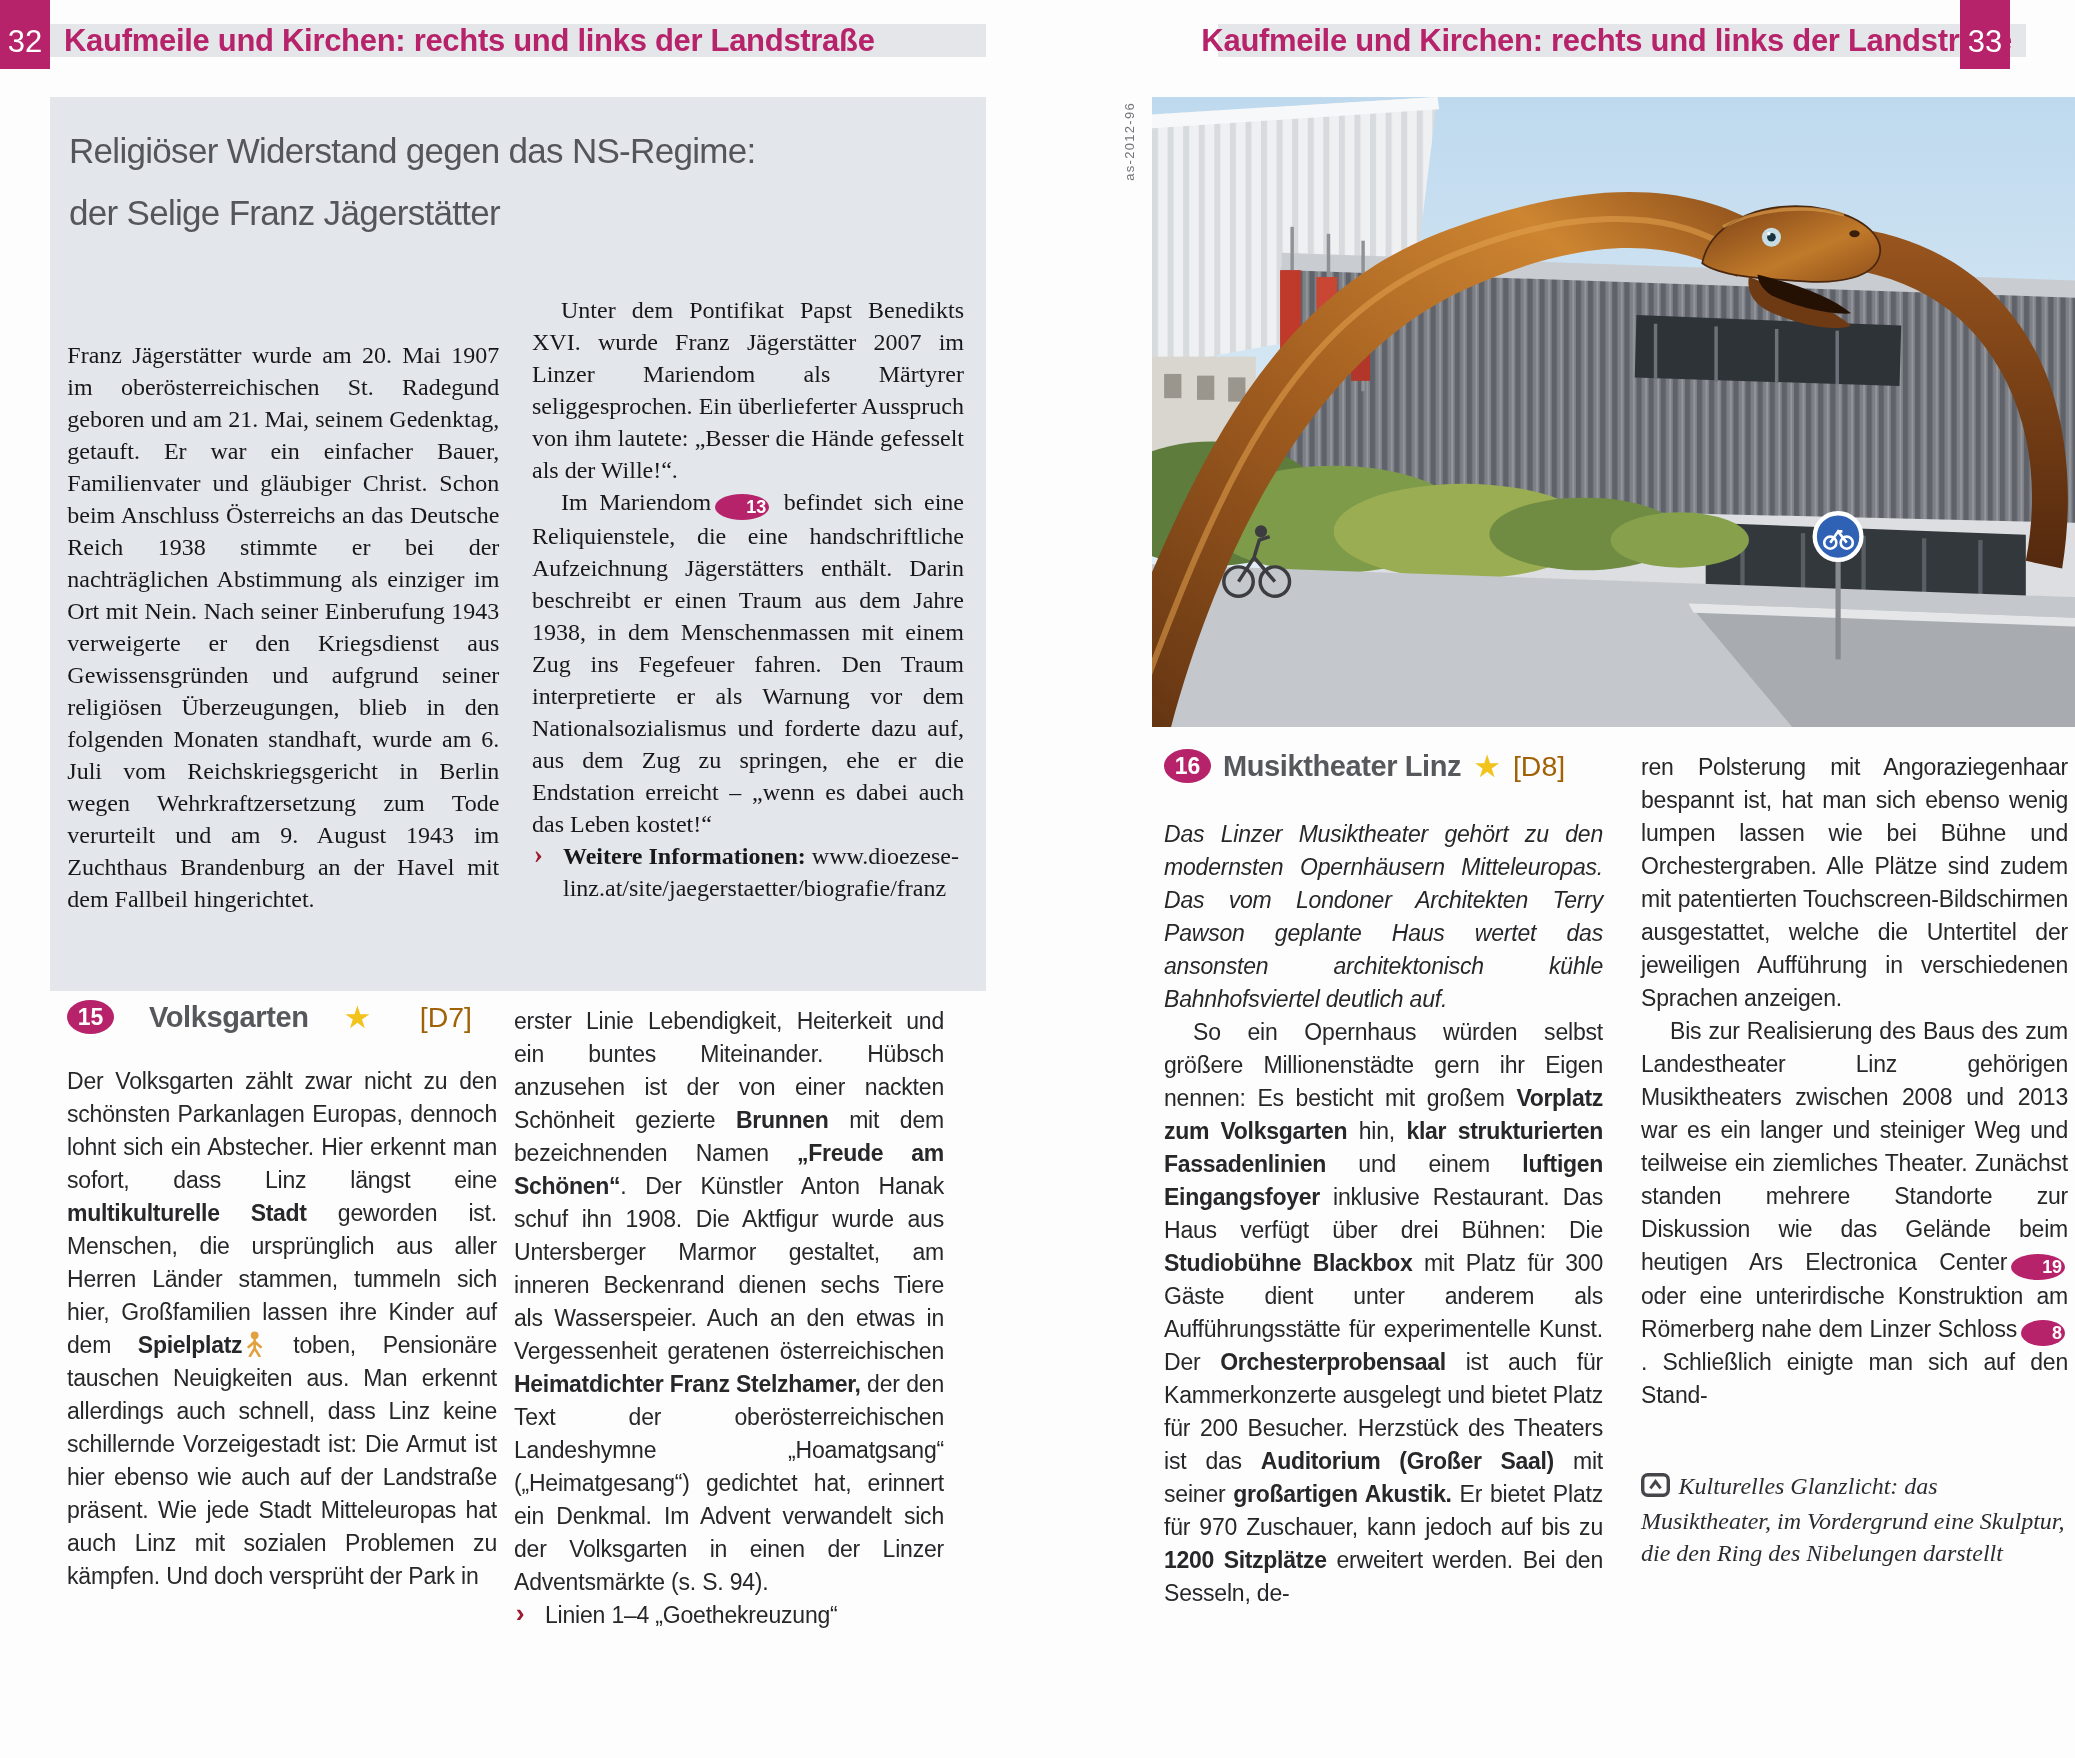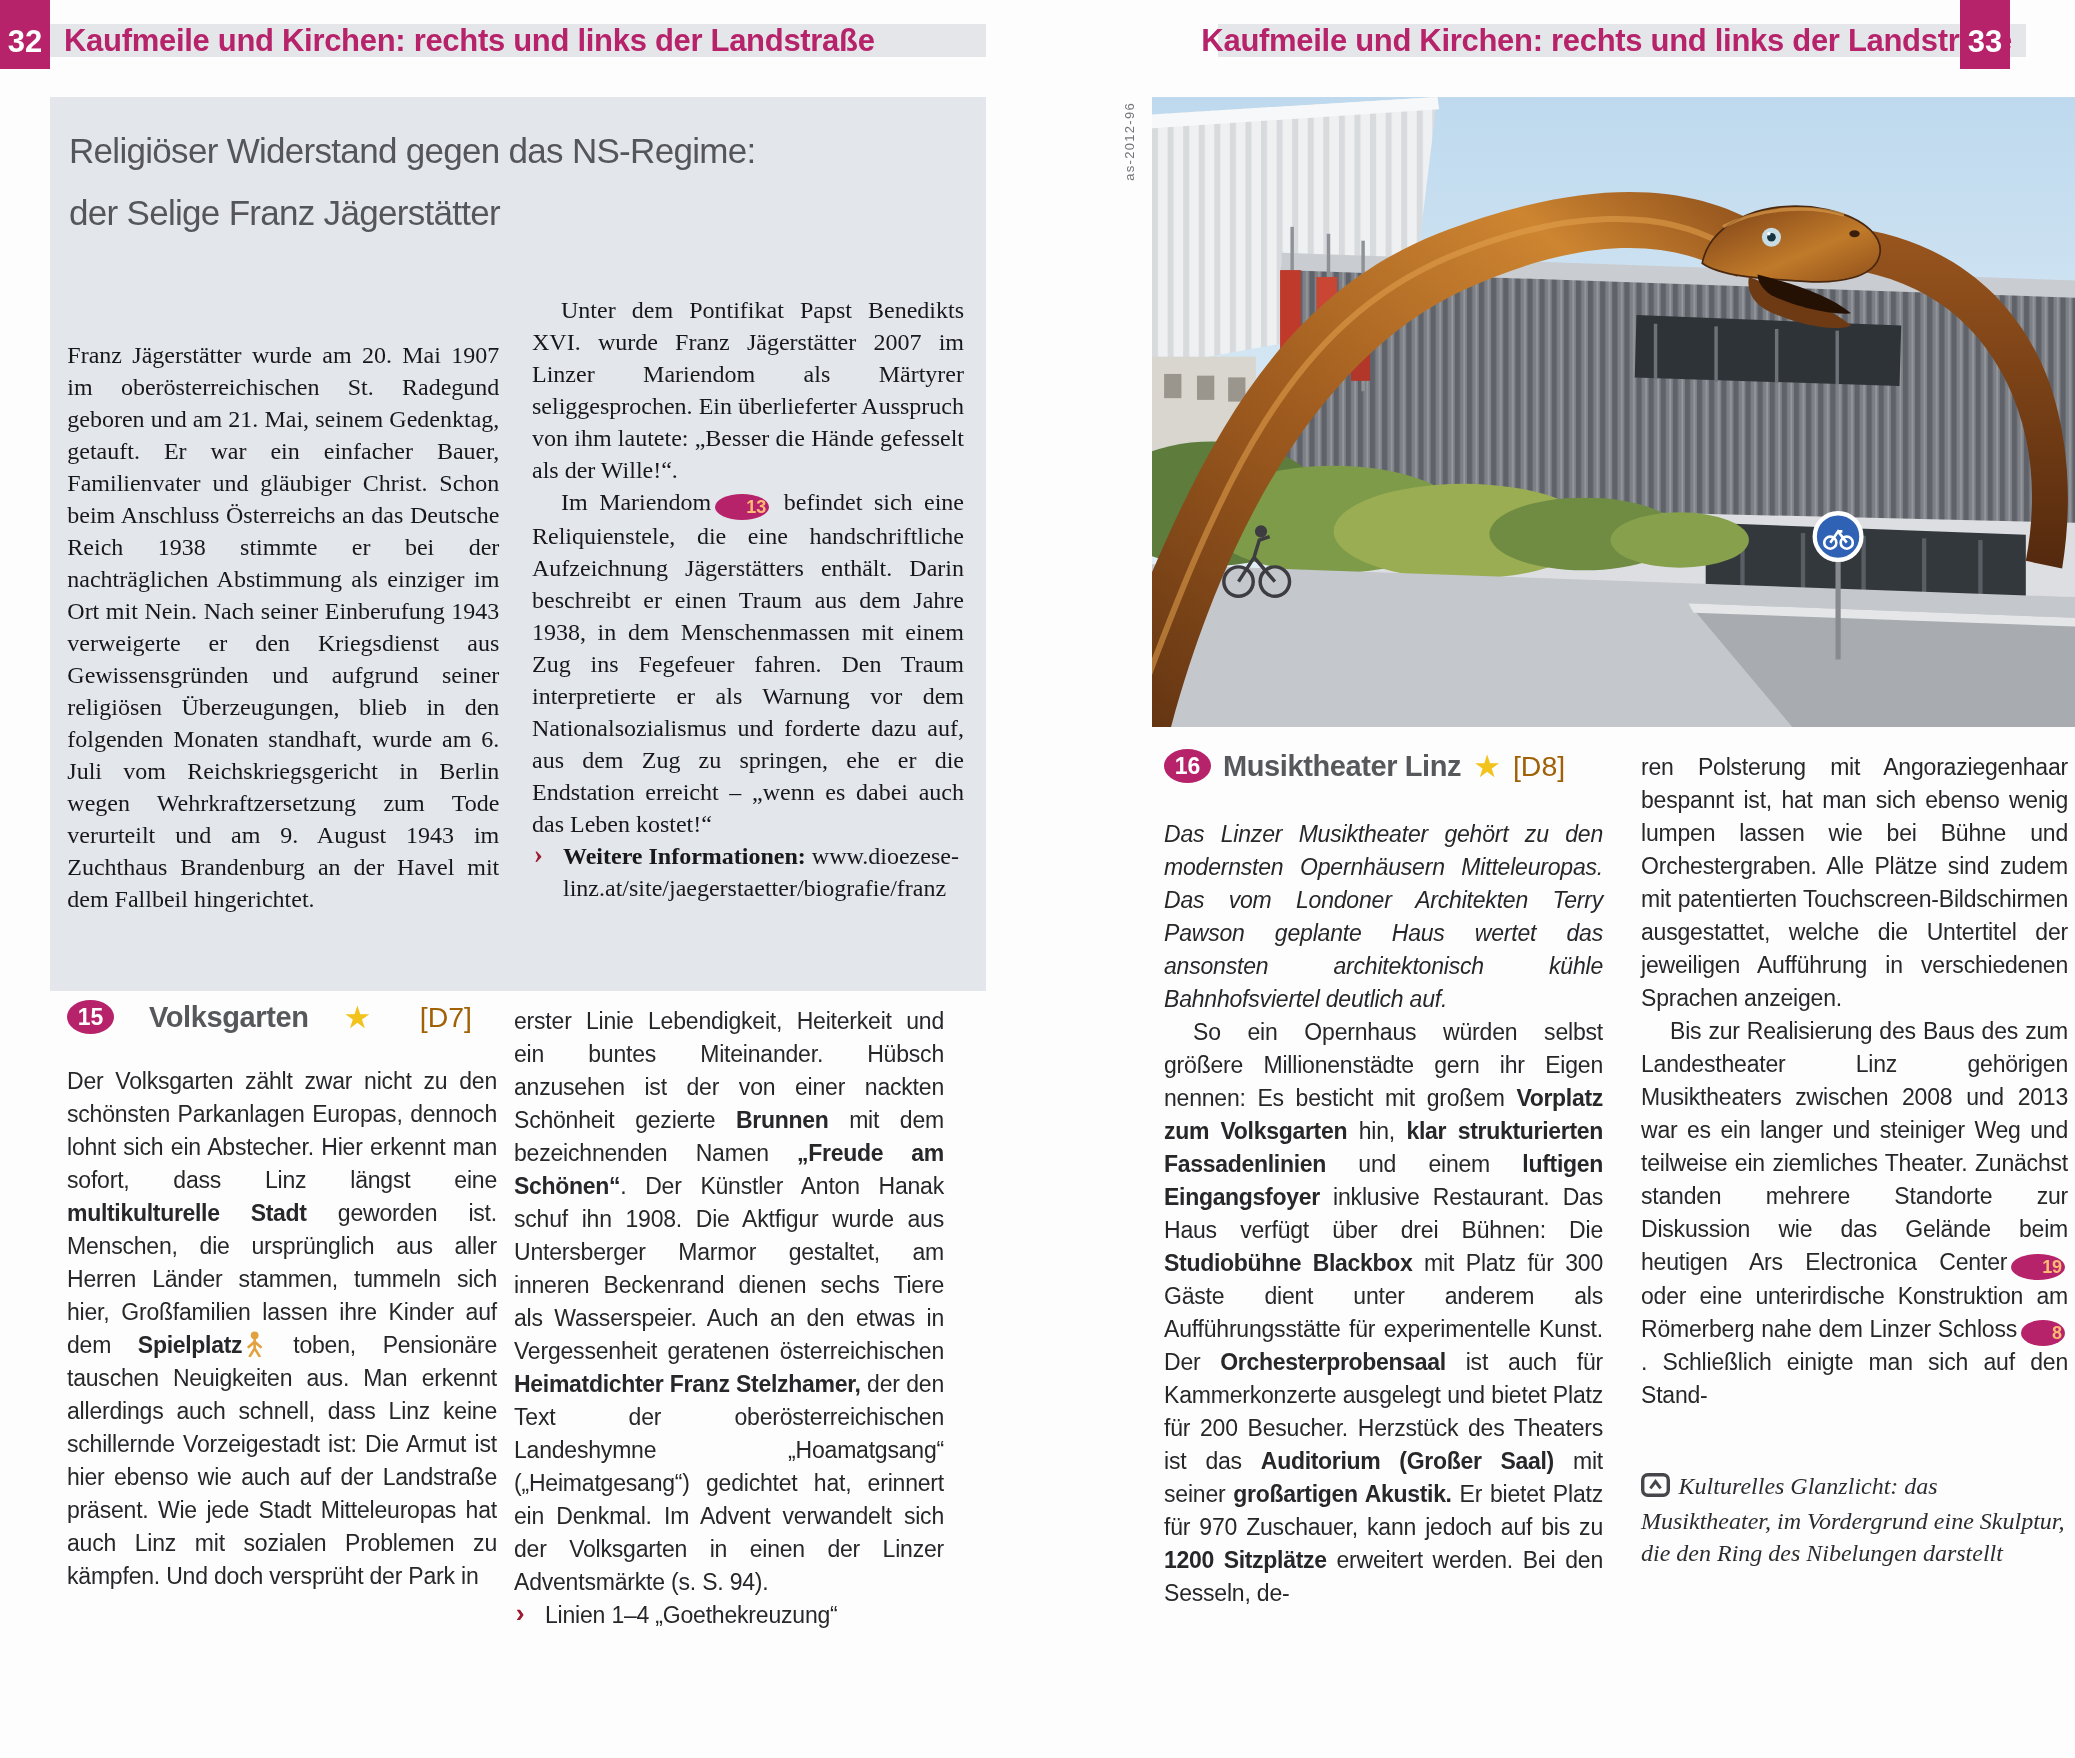--- a/index.html
+++ b/index.html
@@ -2,21 +2,21 @@
 <html lang="de" style="font-size:14px"><head>
 <meta charset="utf-8">
 <style>
   :root{ --mag:#b7236a; --headgray:#57585c; }
   html,body{margin:0;padding:0;background:#fff;}
   .page{position:relative;width:2075px;height:1759px;background:#fdfdfd;overflow:hidden;
         font-family:"Liberation Sans",sans-serif;color:#232325;}
 
   
   .numbox{position:absolute;top:0;width:50px;height:69px;background:var(--mag);color:#fff;
-          font-weight:bold;font-size:31px;display:flex;align-items:flex-end;justify-content:center;
+          font-weight:normal;font-size:31px;display:flex;align-items:flex-end;justify-content:center;
           padding-bottom:8.6px;box-sizing:border-box;}
   #numbox-left{left:0;} #numbox-right{left:1960px;}
   .band{position:absolute;top:24px;height:33px;background:#e4e6e9;display:flex;align-items:center;box-sizing:border-box;}
   #band-left{left:50px;width:936px;padding-left:14px;}
   #band-right{left:1218px;width:808px;justify-content:flex-end;padding-right:14px;}
   .runhead{font-size:31px;font-weight:bold;color:var(--mag);letter-spacing:-0.3px;white-space:nowrap;}
 
   
   .infobox{position:absolute;left:50px;top:97px;width:936px;height:894px;background:#e3e6ea;}
   .infobox h2{margin:22.5px 0 0 19px;font-weight:400;font-size:35px;line-height:62px;
@@ -45,21 +45,21 @@
 
   
   .seccol{position:absolute;font-size:23px;line-height:33px;text-align:justify;
           letter-spacing:-0.2px;color:#27272a;hyphens:auto;}
   #vg-l{left:67px; top:1065px;width:430px;}
   #vg-r{left:514px;top:1005px;width:430px;}
   #mt-l{left:1164px;top:818px;width:439px;}
   #mt-r{left:1641px;top:751px;width:427px;}
   .seccol b{letter-spacing:-0.3px;}
 
-  .ibadge{display:inline-block;background:var(--mag);color:#fdba74;border-radius:50%;
+  .ibadge{display:inline-block;background:var(--mag);color:#ffffff;border-radius:50%;
           min-width:35px;height:26px;line-height:26px;text-align:center;font-weight:bold;
           font-size:18px;font-style:normal;vertical-align:-2.6px;margin:0 3.5px;padding:0 2.6px;box-sizing:border-box;
           font-family:"Liberation Sans",sans-serif;}
   .figicon{vertical-align:-4.3px;margin:0 3.5px;}
 
   
   .photo{position:absolute;left:1152px;top:97px;width:924px;height:630px;overflow:hidden;background:#cfe0ee;}
   .credit{position:absolute;left:1122px;top:102px;font-size:13px;color:#73747a;
           writing-mode:vertical-rl;transform:rotate(180deg);letter-spacing:1.3px;}
 

